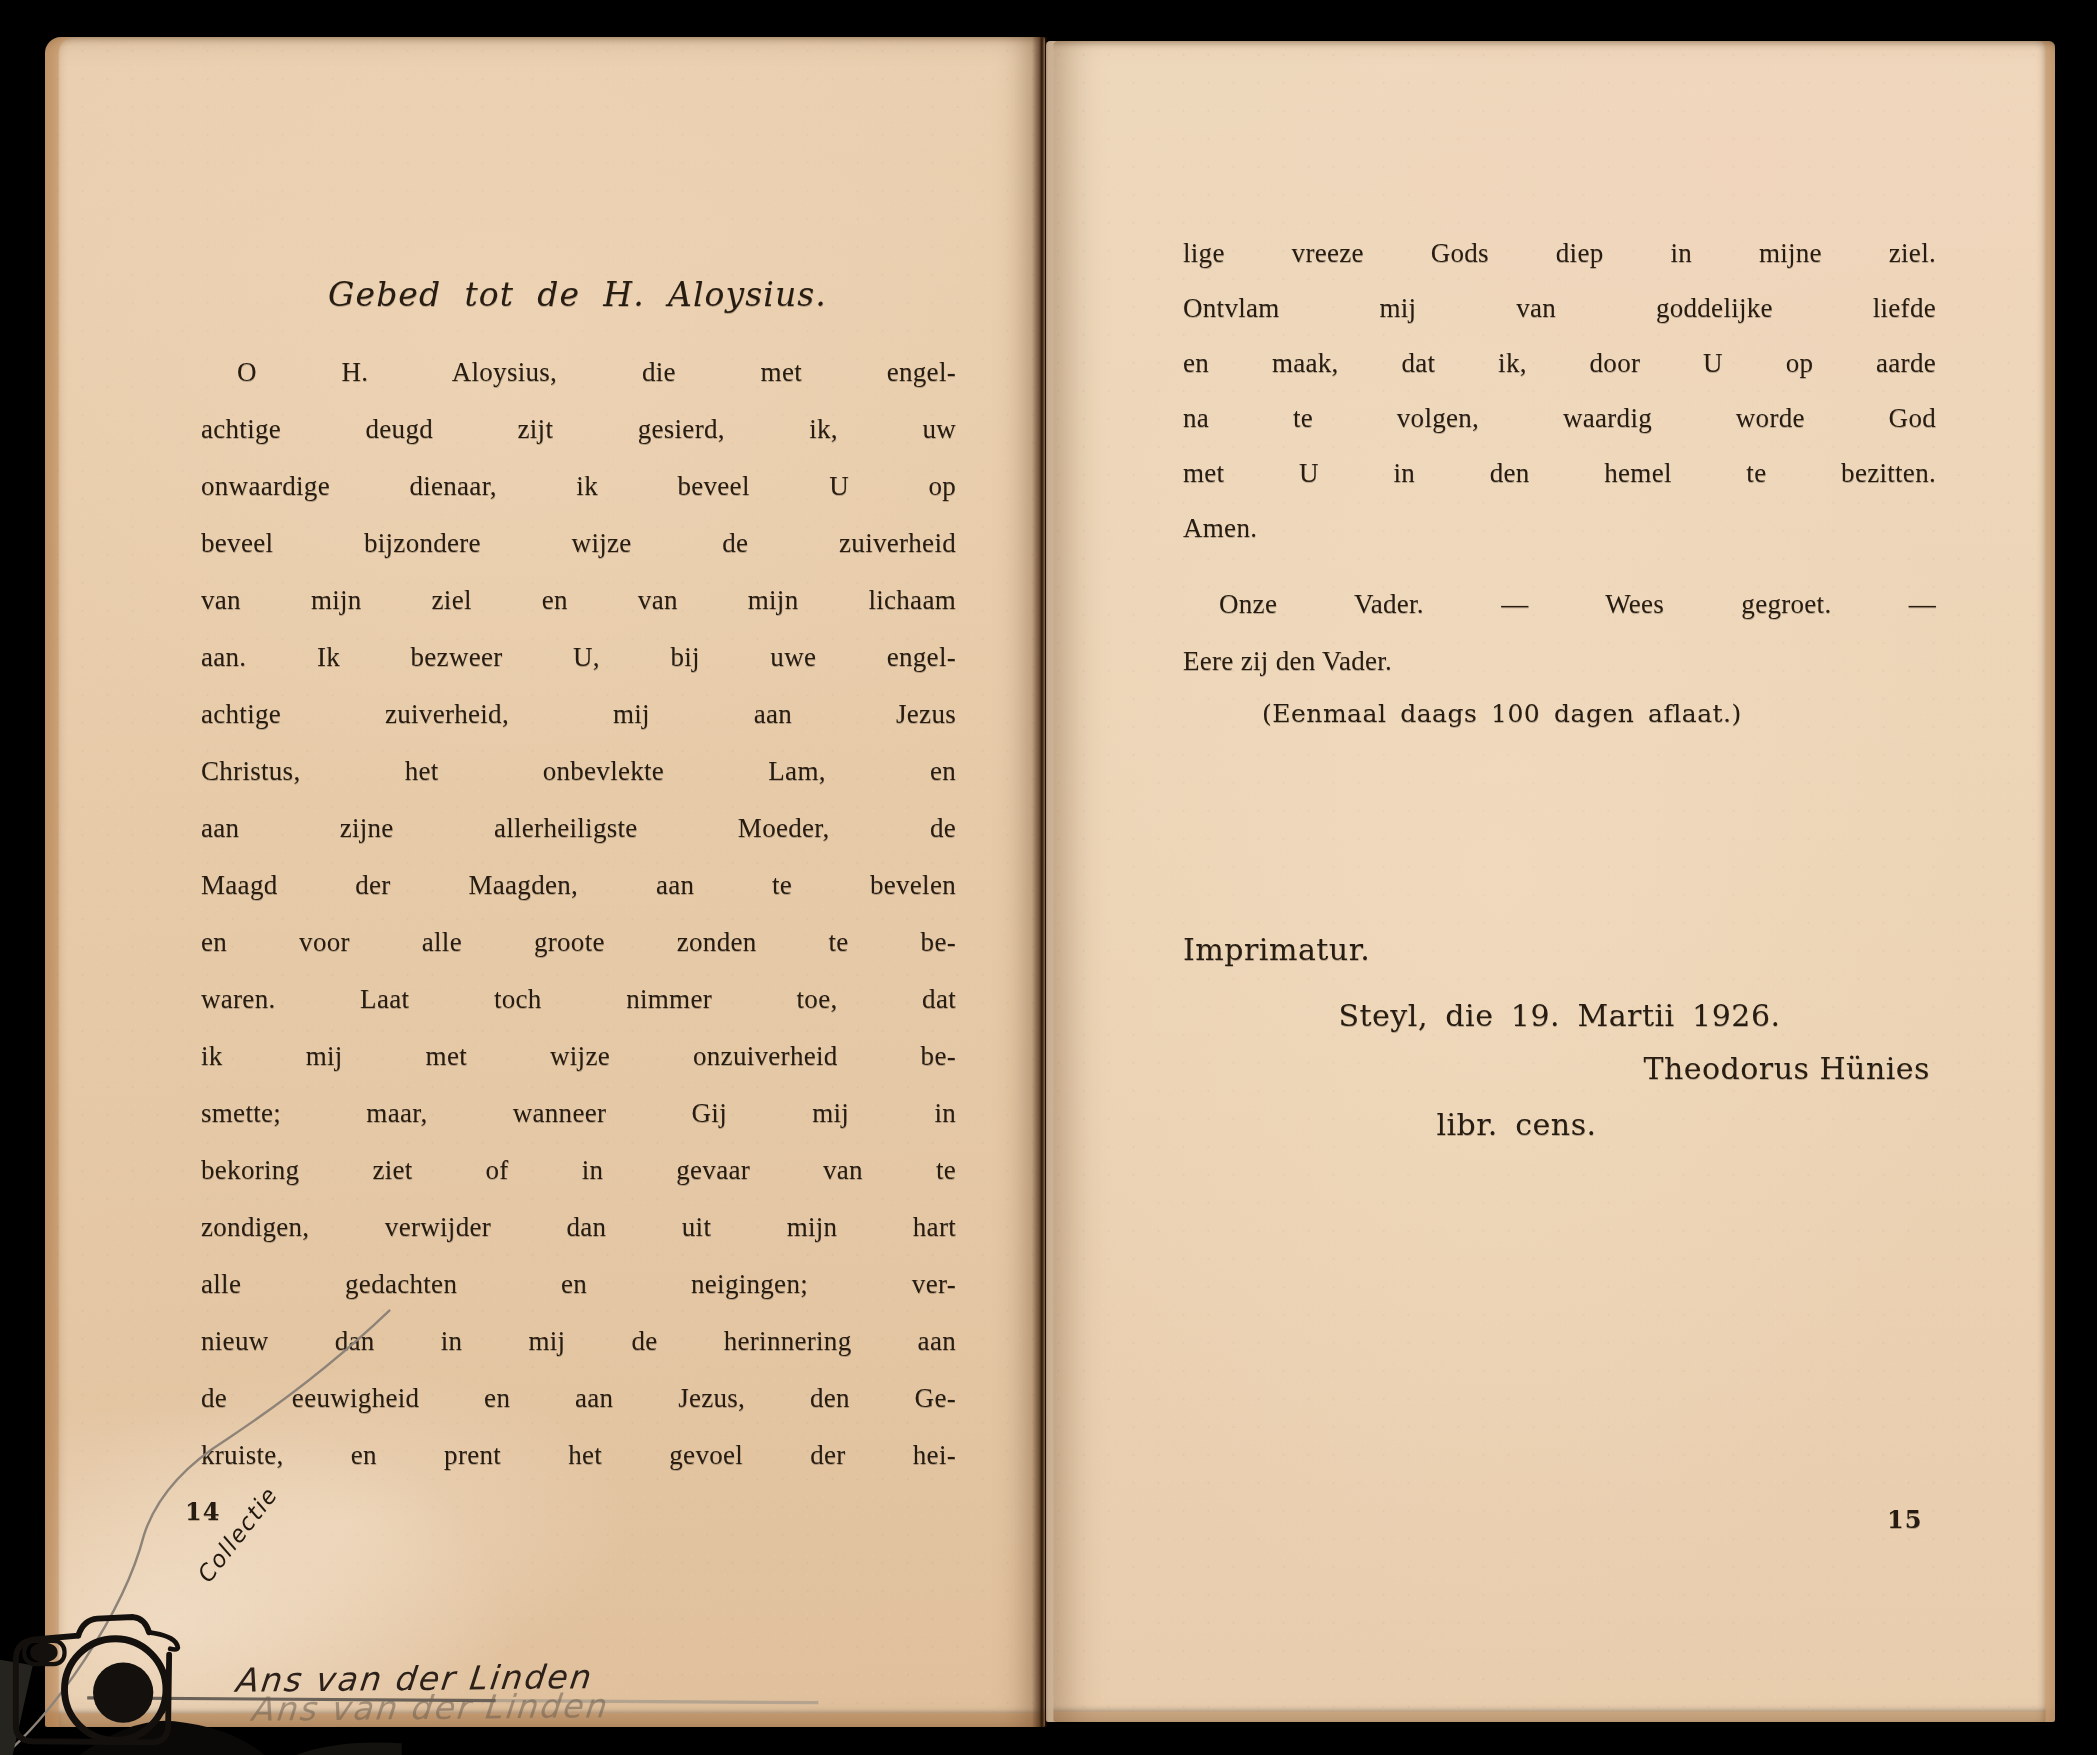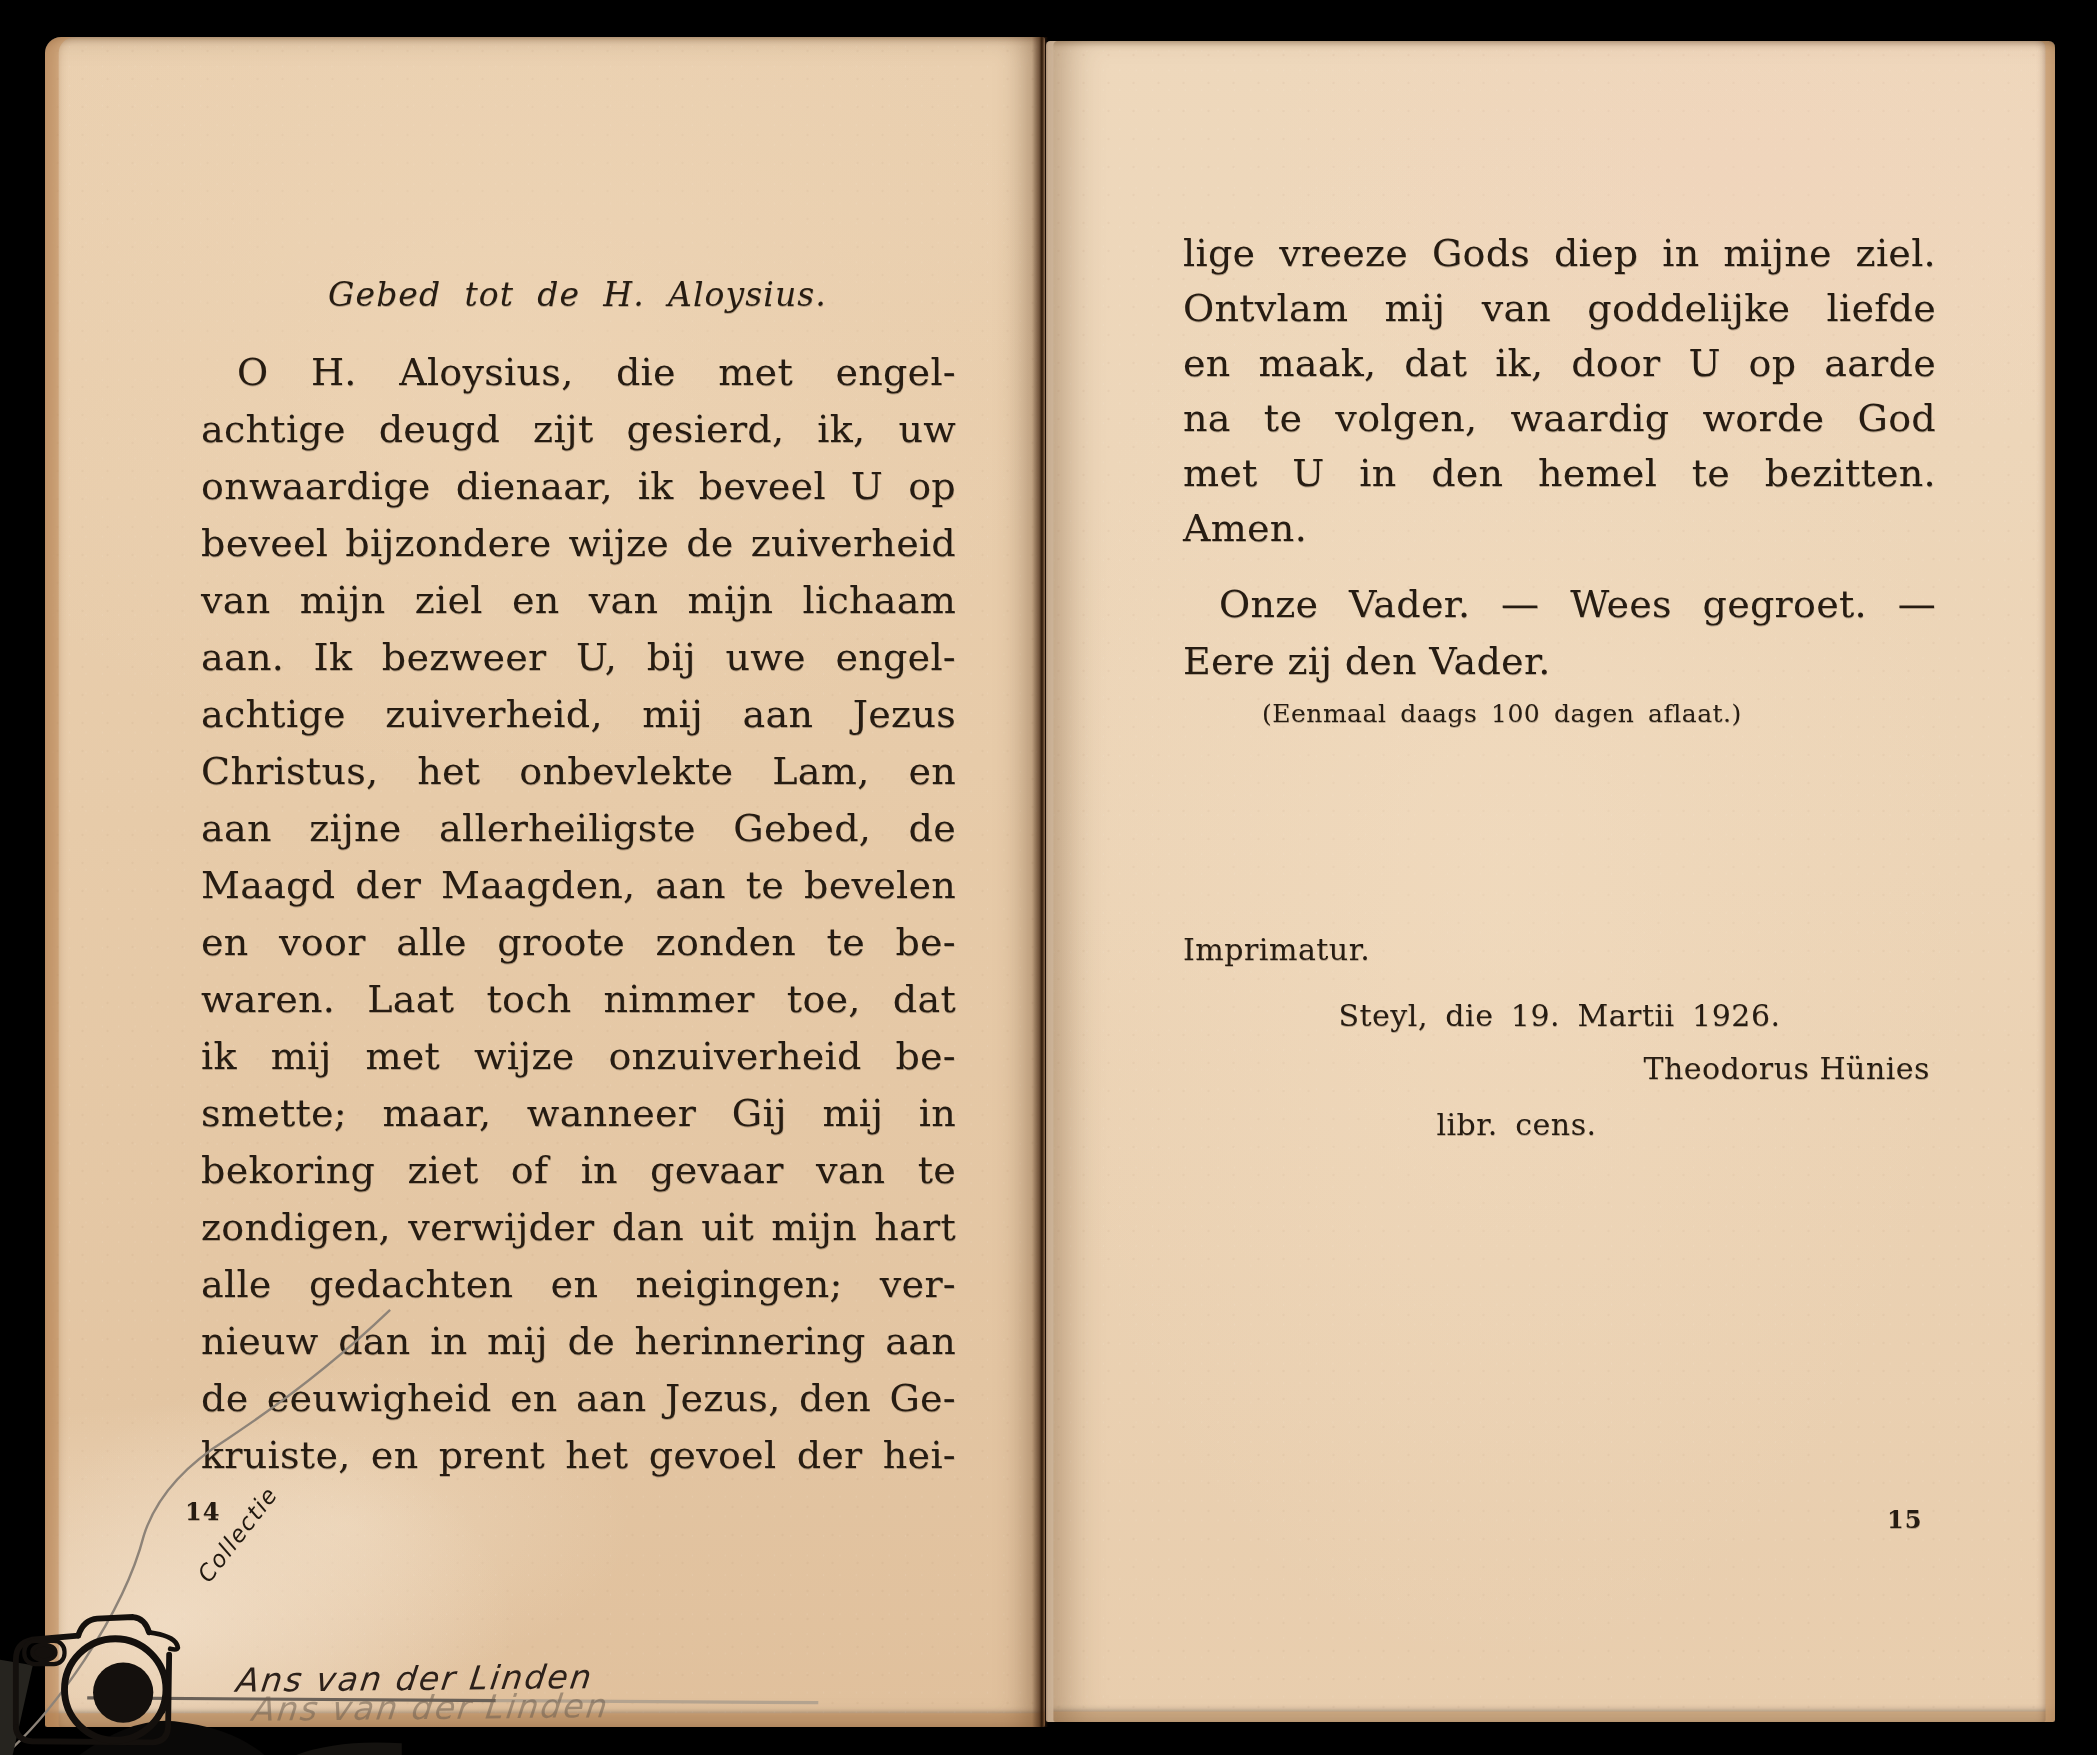--- a/index.html
+++ b/index.html
@@ -56,21 +56,21 @@
     position:absolute;left:1032px;top:37px;width:16px;height:1690px;
     background:linear-gradient(to right, rgba(60,32,14,0) 0%, rgba(60,32,14,.55) 45%, #2a1708 62%, rgba(90,50,25,.35) 80%, rgba(90,50,25,0) 100%);
   }
   
   .txt{position:absolute;color:#261c12;text-shadow:0.3px 0.5px 0 rgba(43,28,14,.28);}
   .lp-title{
     left:201px;top:275px;width:753px;
     font-style:italic;font-size:33px;text-align:center;
     word-spacing:11.6px;letter-spacing:1.1px;
   }
-  .body-block{line-height:57px;font-size:38px;letter-spacing:0.3px;}
+  .body-block{line-height:57px;font-size:27px;letter-spacing:0.3px;font-family:Liberation Serif, serif;}
   .lp-body{left:201px;top:344px;width:755px;}
   .rp-body{left:1183px;top:226px;width:753px;line-height:55px;}
   .rp-par2{left:1183px;top:576px;width:753px;line-height:57px;}
   .line{text-align:justify;text-align-last:justify;white-space:nowrap;}
   .line.indent{text-indent:36px;}
   .line.noj{text-align:left;text-align-last:left;}
   .rp-note{
     left:1183px;top:699px;width:753px;
     font-size:25px;padding-left:79px;letter-spacing:0.5px;word-spacing:5.3px;
   }
@@ -115,21 +115,21 @@
 
 <div class="txt body-block lp-body">
   <div class="line indent">O H. Aloysius, die met engel-</div>
   <div class="line">achtige deugd zijt gesierd, ik, uw</div>
   <div class="line">onwaardige dienaar, ik beveel U op</div>
   <div class="line">beveel bijzondere wijze de zuiverheid</div>
   <div class="line">van mijn ziel en van mijn lichaam</div>
   <div class="line">aan. Ik bezweer U, bij uwe engel-</div>
   <div class="line">achtige zuiverheid, mij aan Jezus</div>
   <div class="line">Christus, het onbevlekte Lam, en</div>
-  <div class="line">aan zijne allerheiligste Gebed, de</div>
+  <div class="line">aan zijne allerheiligste Moeder, de</div>
   <div class="line">Maagd der Maagden, aan te bevelen</div>
   <div class="line">en voor alle groote zonden te be-</div>
   <div class="line">waren. Laat toch nimmer toe, dat</div>
   <div class="line">ik mij met wijze onzuiverheid be-</div>
   <div class="line">smette; maar, wanneer Gij mij in</div>
   <div class="line">bekoring ziet of in gevaar van te</div>
   <div class="line">zondigen, verwijder dan uit mijn hart</div>
   <div class="line">alle gedachten en neigingen; ver-</div>
   <div class="line">nieuw dan in mij de herinnering aan</div>
   <div class="line">de eeuwigheid en aan Jezus, den Ge-</div>

